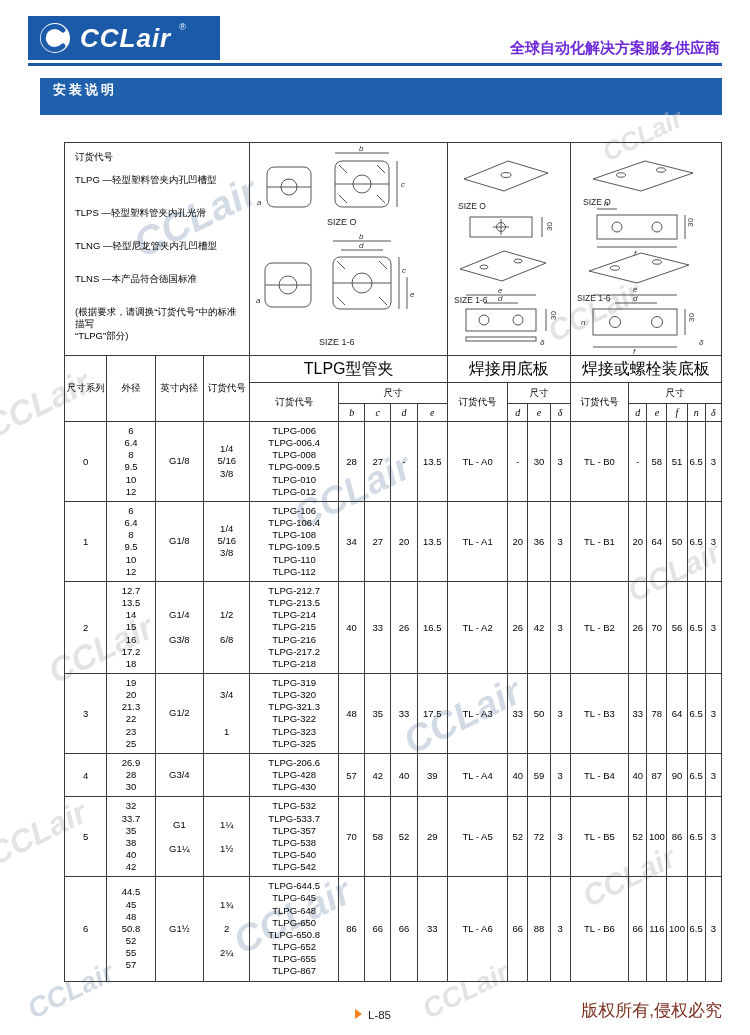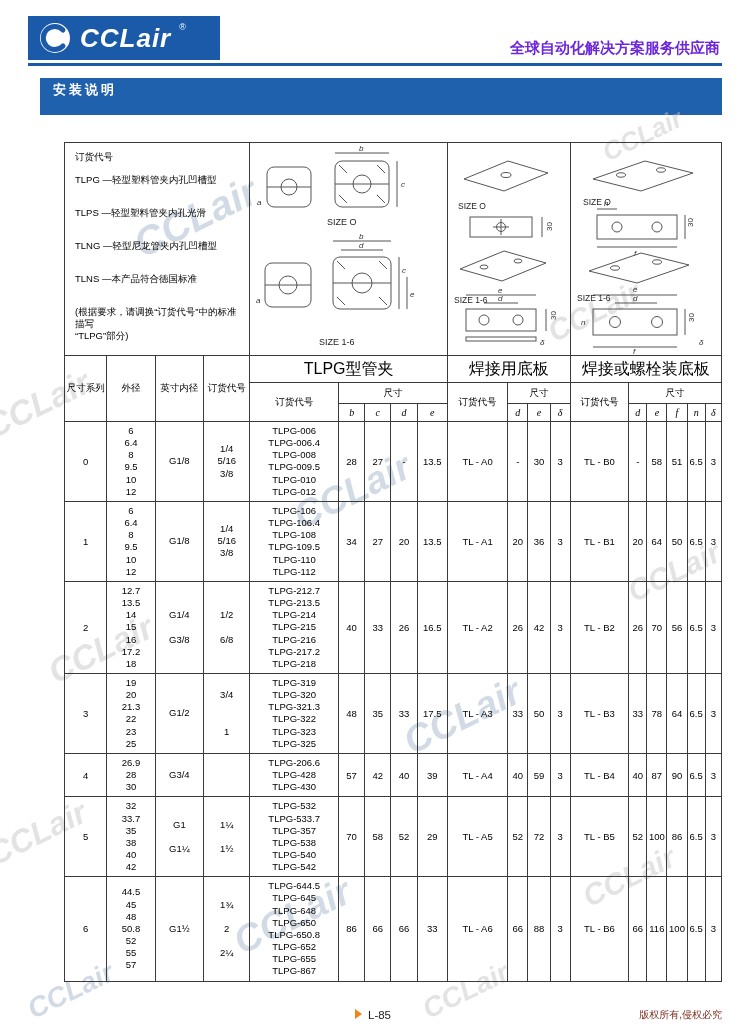--- a/index.html
+++ b/index.html
@@ -44,21 +44,21 @@
   .h2 th{height:18px;font-size:9.5px;}
   .h3 th{height:15px;font-size:10px;font-style:italic;font-family:"Liberation Serif","DejaVu Serif",serif;}
   tbody td{padding:3px 1px;}
   .diagram-cell svg{display:block;margin:2px auto 0 auto;}
   svg text{font-family:"Liberation Sans","DejaVu Sans",sans-serif;}
 
   
   .page-num{position:absolute;left:355px;bottom:14px;font-size:11.5px;color:#222;display:flex;}
   .tri{display:inline-block;width:0;height:0;border-left:7px solid #f08418;
        border-top:5px solid transparent;border-bottom:5px solid transparent;margin-right:6px;}
-  .copyright{position:absolute;right:28px;bottom:13px;font-size:10px;color:#7b2d1e;}
+  .copyright{position:absolute;right:28px;bottom:13px;font-size:17px;color:#7b2d1e;}
 </style>
 </head>
 <body>
 
 <div class="page">
 
   <span class="wm wm-blue" style="left:130px;top:195px;font-size:40px;">CCLair</span>
   <span class="wm wm-gray" style="left:600px;top:120px;font-size:26px;">CCLair</span>
   <span class="wm wm-gray" style="left:545px;top:295px;font-size:30px;">CCLair</span>
   <span class="wm wm-gray" style="left:-18px;top:385px;font-size:34px;">CCLair</span>

